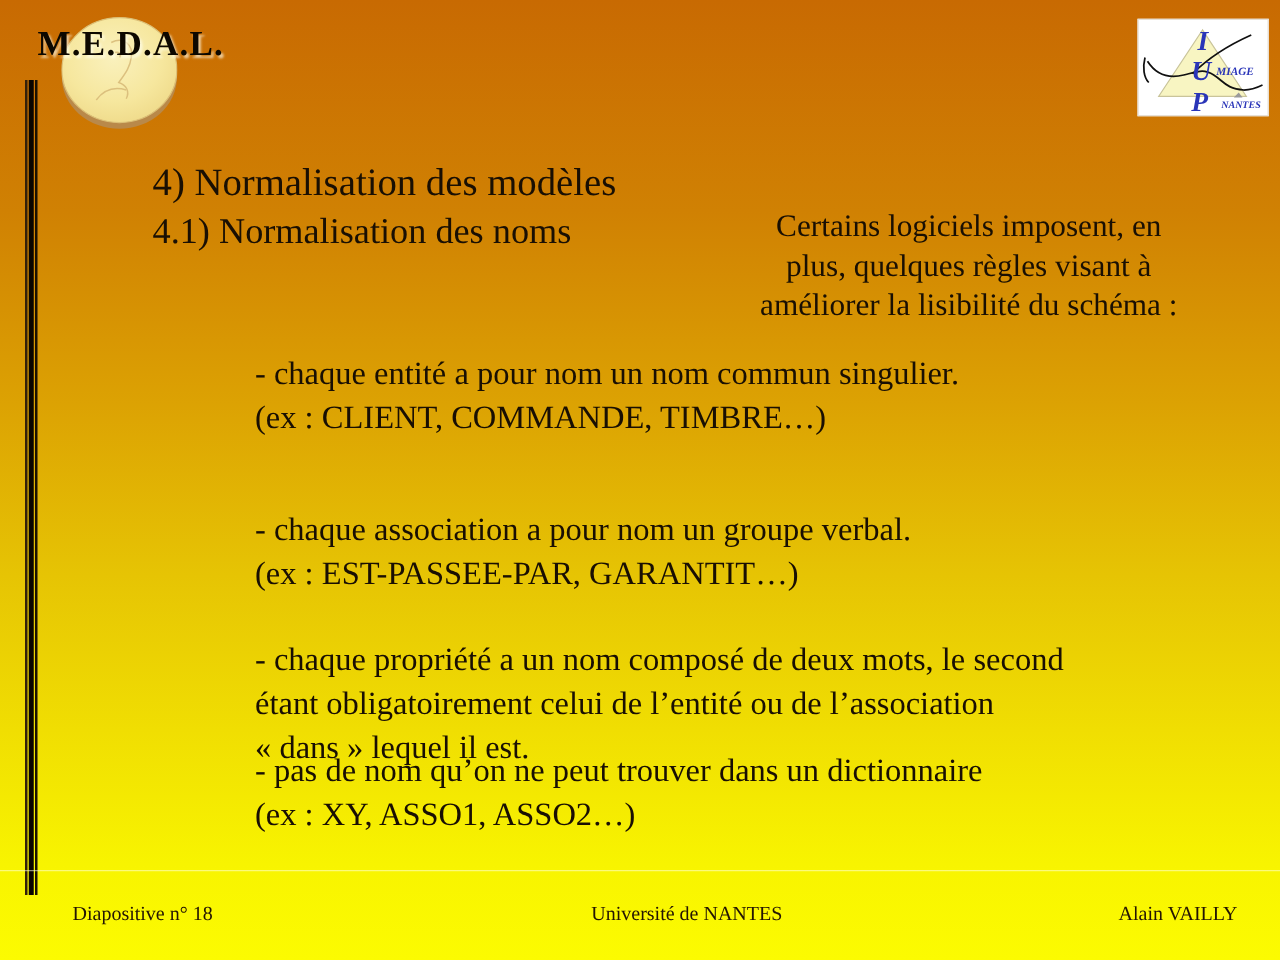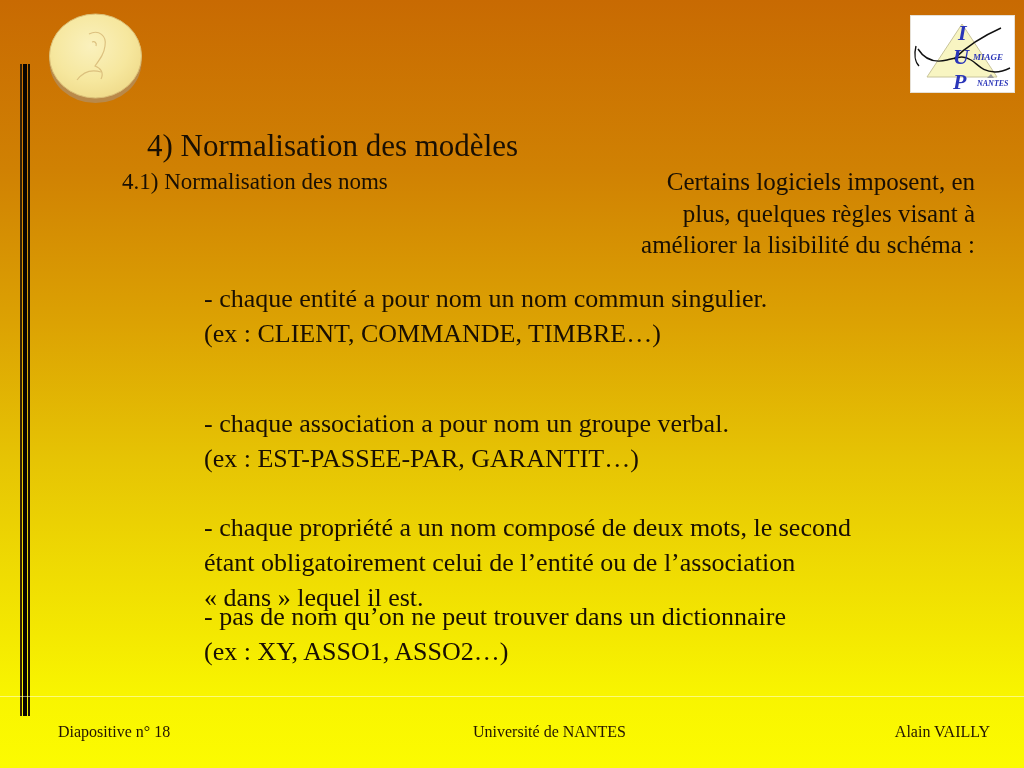--- a/index.html
+++ b/index.html
@@ -48,27 +48,27 @@
   
   .logo-box {
     position: absolute; left: 910px; top: 15px;
     width: 105px; height: 78px;
     background: #ffffff;
     border: 1px solid #e6e0d6;
     z-index: 2;
   }
 
   .title-block { position: absolute; left: 122px; top: 128px; }
-  .main-title { font-size: 31px; font-weight: normal; line-height: 1.15; margin-left: 25px; }
-  .sub-title  { font-size: 23px; font-weight: normal; margin-top: 5px; }
+  .main-title { font-size: 31px; font-weight: normal; line-height: 1.15; }
+  .sub-title  { font-size: 29px; font-weight: normal; margin-top: 5px; }
 
   .side-note {
     position: absolute; left: 575px; top: 166px; width: 400px;
     font-size: 25px; line-height: 31.5px;
-    text-align: right;
+    text-align: center;
     white-space: pre-line;
   }
 
   .rule {
     position: absolute; left: 204px;
     font-size: 26px; line-height: 35px;
     white-space: pre-line;
     width: 760px;
   }
   .rule-1 { top: 281px; }
@@ -108,20 +108,21 @@
       <ellipse cx="46.5" cy="50" rx="46" ry="41" fill="#b9894a"></ellipse>
       <ellipse cx="46.5" cy="44" rx="46" ry="42" fill="url(#coinFace)" stroke="#dcc078" stroke-width="1"></ellipse>
       <g fill="none" stroke="#d9bc7a" stroke-width="1.2" opacity="0.9">
         <path d="M 40,22 C 50,17 58,24 56,34 C 55,42 51,47 46,54 C 52,56 55,61 52,67"></path>
         <path d="M 28,68 C 34,60 42,57 52,60"></path>
         <path d="M 43,30 C 46,29 48,31 47,34"></path>
       </g>
     </svg>
   </div>
 
+  <div class="brand-title">M.E.D.A.L.</div>
 
   <div class="logo-box">
     <svg width="103" height="76" viewBox="0 0 103 76">
       <polygon points="51,8 16,61 86,61" fill="#f8f5c2" stroke="#c9c49a" stroke-width="1"></polygon>
       <g fill="none" stroke="#111111" stroke-width="1.4">
         <path d="M 90,12 C 72,20 56,30 43,43"></path>
         <path d="M 5,30 C 3,38 4,46 8,50"></path>
         <path d="M 7,33 C 14,44 24,47 36,44 C 48,41 52,39 60,44 C 68,49 70,55 84,56 C 90,56 95,54 99,52"></path>
       </g>
       <g fill="#2a35b8" font-family="Liberation Serif, serif" font-style="italic" font-weight="bold">

